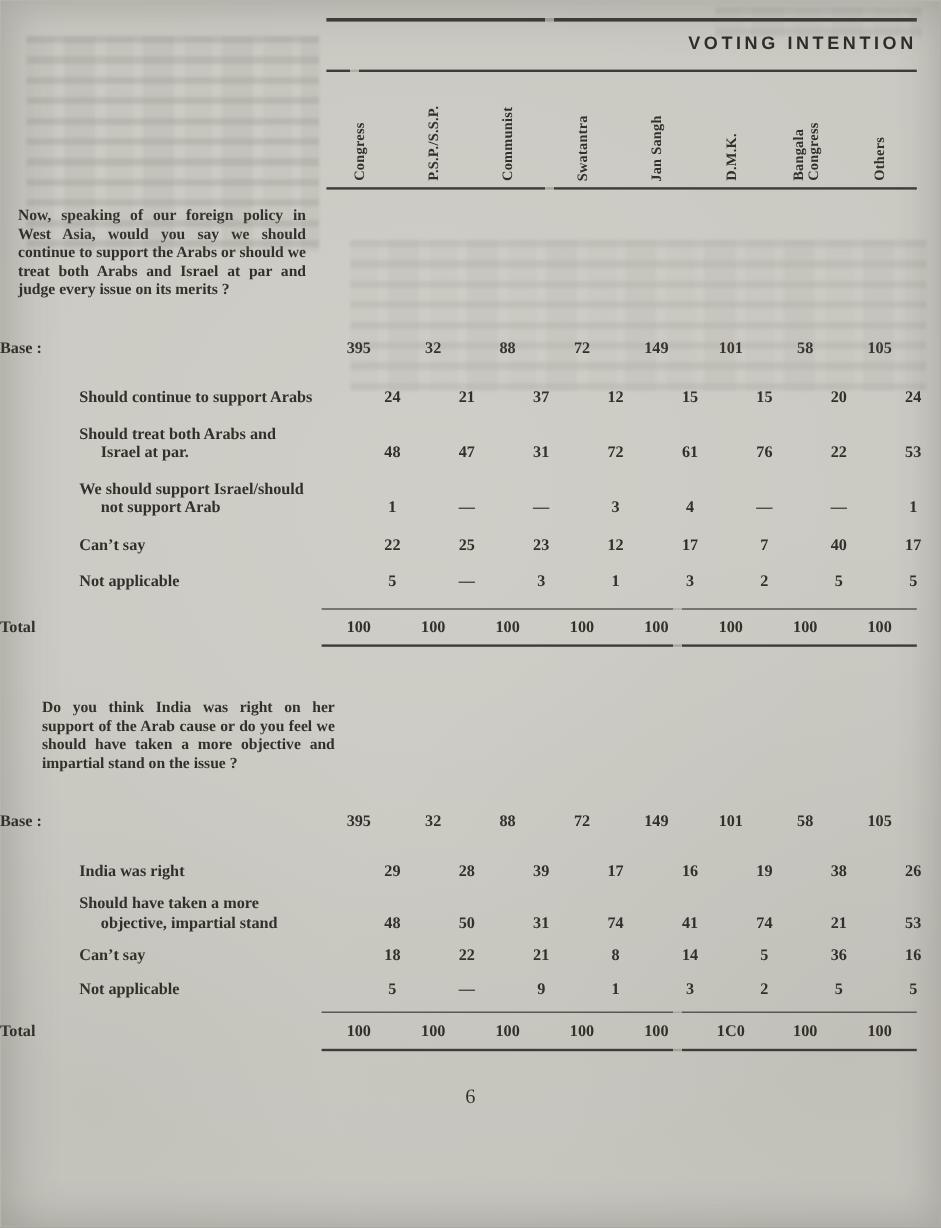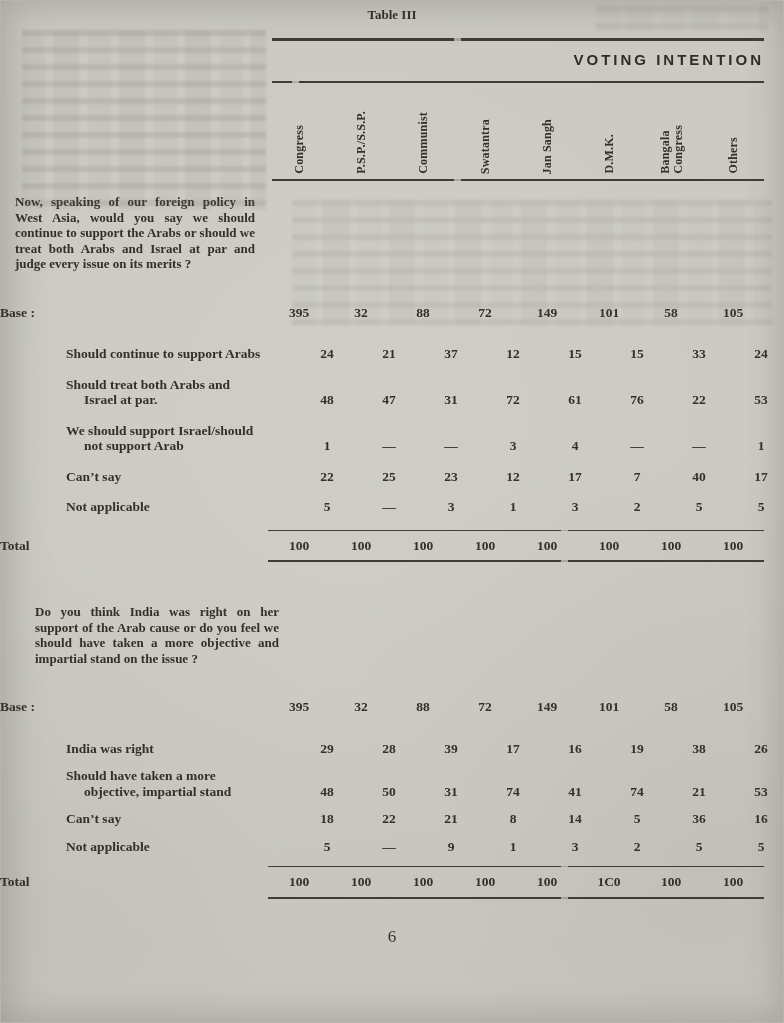--- a/index.html
+++ b/index.html
@@ -70,21 +70,20 @@
   .page-num { margin-top:28px; text-align:center; font-size:17px; color:#3a372f; }
 </style>
 </head>
 <body>
 
 <div class="page">
   <div class="bleed bleed1"></div>
   <div class="bleed bleed2"></div>
   <div class="bleed bleed3"></div>
 
-  <div class="table-num">Table III</div>
 
   <div class="rule rule-thick"></div>
   <div class="vi-head">VOTING INTENTION</div>
   <div class="rule rule-mid"></div>
 
   <div class="thead">
     <div class="th-spacer"></div>
     <div class="cells">
       
     
@@ -136,21 +135,21 @@
   <div class="rows s1">
 
       <div class="row data-row">
         <div class="label">Should continue to support Arabs</div>
         <div class="num">24</div>
         <div class="num">21</div>
         <div class="num">37</div>
         <div class="num">12</div>
         <div class="num">15</div>
         <div class="num">15</div>
-        <div class="num">33</div>
+        <div class="num">20</div>
         <div class="num">24</div>
       </div>
 
       <div class="row data-row">
         <div class="label">Should treat both Arabs and
 Israel at par.</div>
         <div class="num">48</div>
         <div class="num">47</div>
         <div class="num">31</div>
         <div class="num">72</div>

